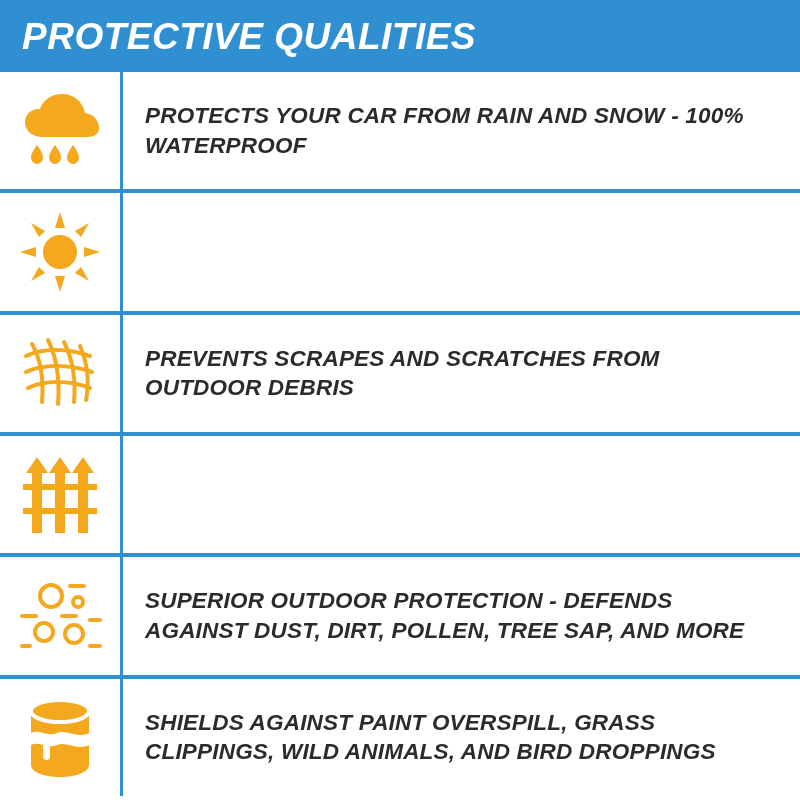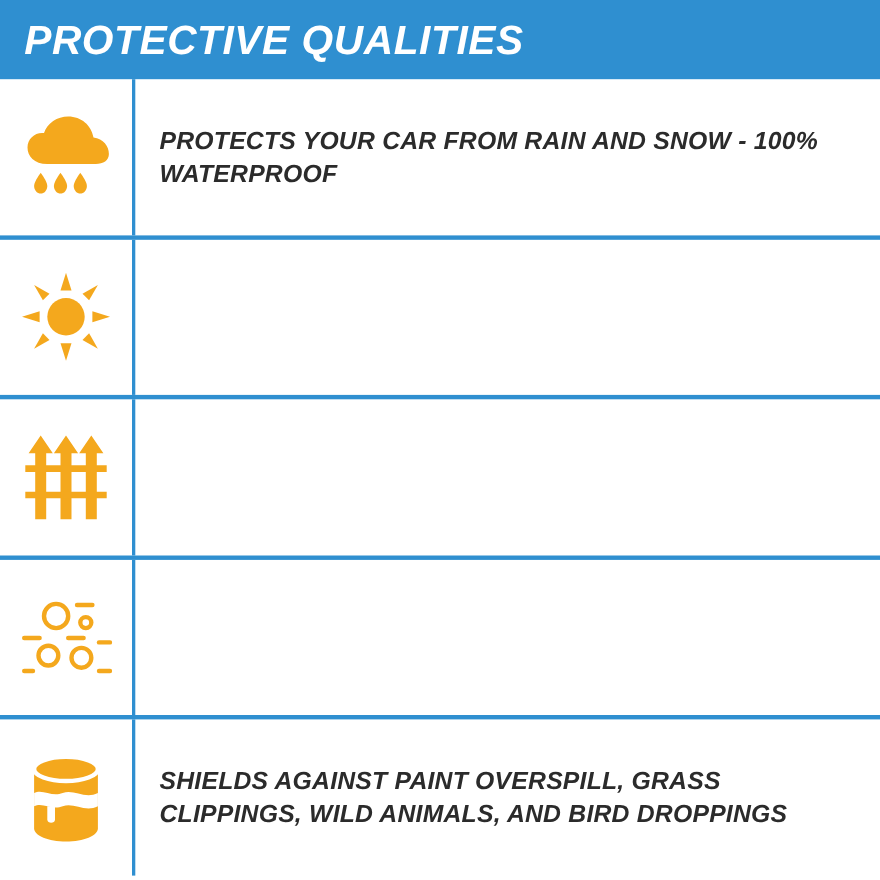--- a/index.html
+++ b/index.html
@@ -139,20 +139,41 @@
               <polygon points="71,71 57,63 63,57"></polygon>
               <polygon points="71,13 63,27 57,21"></polygon>
               <polygon points="13,71 21,57 27,63"></polygon>
             </g>
           </svg>
         </span>
       </div>
       <div class="divider"></div>
     </div>
 
+    <div class="row">
+      <div class="icon-cell">
+        <span>
+          <svg width="80" height="78" viewBox="0 0 80 78">
+            <g stroke="#f4a81d" stroke-width="4" fill="none" stroke-linecap="round">
+              <path d="M12 10 C20 24 24 44 22 68"></path>
+              <path d="M28 6 C36 22 40 44 38 70"></path>
+              <path d="M44 8 C52 24 56 46 54 68"></path>
+              <path d="M60 12 C66 26 70 46 66 66"></path>
+              <path d="M6 22 C22 14 48 14 70 22"></path>
+              <path d="M6 38 C22 30 50 30 72 38"></path>
+              <path d="M8 54 C24 46 50 46 70 54"></path>
+            </g>
+          </svg>
+        </span>
+      </div>
+      <div class="divider"></div>
+      <div class="text-cell">
+        <div class="row-text">PREVENTS SCRAPES AND SCRATCHES FROM OUTDOOR DEBRIS</div>
+      </div>
+    </div>
 
     <div class="row">
       <div class="icon-cell">
         <span>
           <svg width="78" height="80" viewBox="0 0 78 80">
             <g fill="#f4a81d">
               <polygon points="16,2 27,18 21,18 21,78 11,78 11,18 5,18"></polygon>
               <polygon points="39,2 50,18 44,18 44,78 34,78 34,18 28,18"></polygon>
               <polygon points="62,2 73,18 67,18 67,78 57,78 57,18 51,18"></polygon>
             </g>
@@ -179,20 +200,23 @@
               <line x1="4" y1="40" x2="18" y2="40"></line>
               <line x1="44" y1="40" x2="58" y2="40"></line>
               <line x1="72" y1="44" x2="82" y2="44"></line>
               <line x1="4" y1="70" x2="12" y2="70"></line>
               <line x1="72" y1="70" x2="82" y2="70"></line>
             </g>
           </svg>
         </span>
       </div>
       <div class="divider"></div>
+      <div class="text-cell">
+        <div class="row-text">SUPERIOR OUTDOOR PROTECTION - DEFENDS AGAINST DUST, DIRT, POLLEN, TREE SAP, AND MORE</div>
+      </div>
     </div>
 
     <div class="row">
       <div class="icon-cell">
         <span>
           <svg width="78" height="84" viewBox="0 0 78 84">
             <path d="M10 16 L10 70 C10 77 23 82 39 82 C55 82 68 77 68 70 L68 16 Z" fill="#f4a81d"></path>
             <ellipse cx="39" cy="16" rx="29" ry="11" fill="#f4a81d"></ellipse>
             <ellipse cx="39" cy="16" rx="29" ry="11" fill="none" stroke="#ffffff" stroke-width="4"></ellipse>
             <path d="M10 38 C18 34 26 42 36 38 C46 34 56 44 68 38 L68 50 C56 56 46 46 36 50 C26 54 18 46 10 50 Z" fill="#ffffff"></path>

